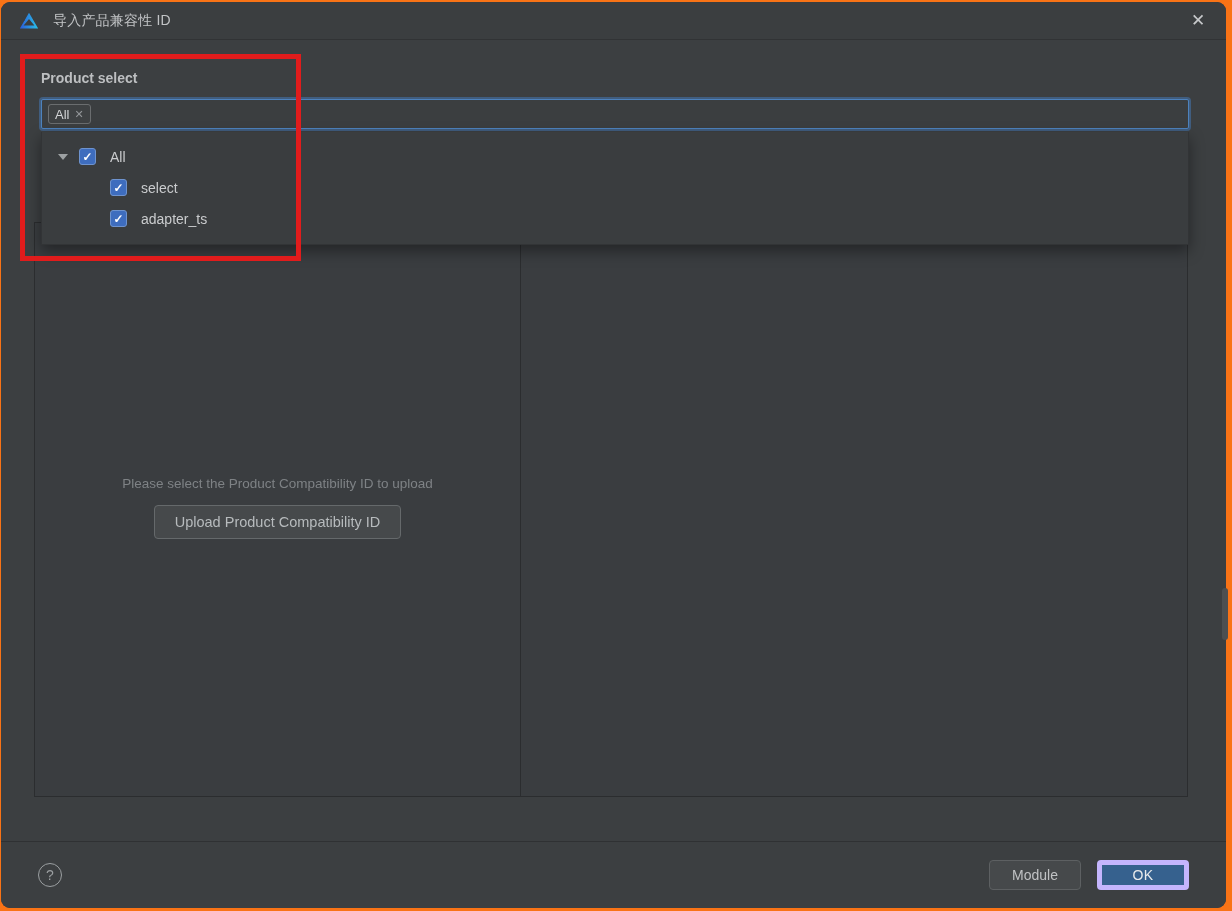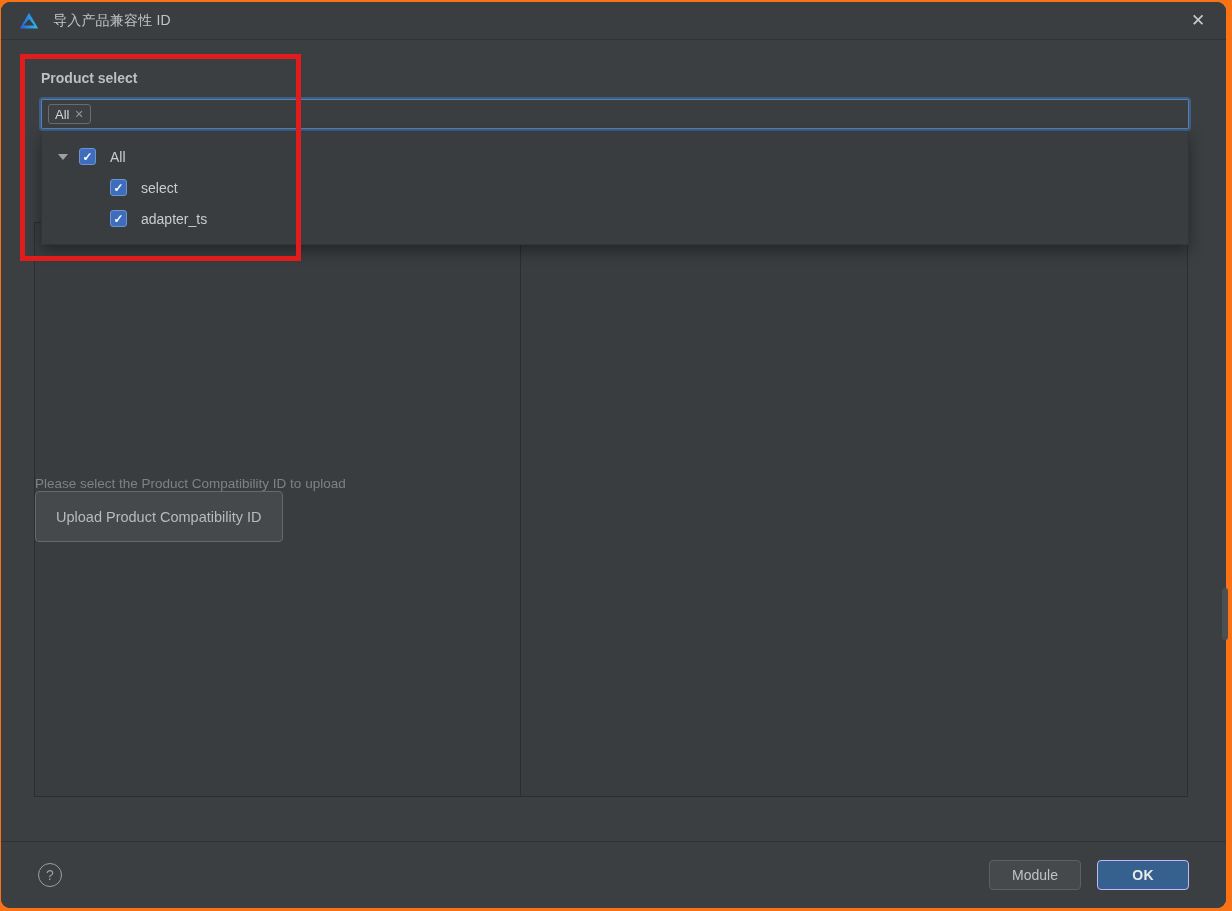--- a/index.html
+++ b/index.html
@@ -26,31 +26,31 @@
   .tree-row{height:31px;display:flex;align-items:center;}
   .tree-row .arrow{width:0;height:0;border-left:5px solid transparent;border-right:5px solid transparent;border-top:6px solid #9da1a3;margin-left:16px;margin-right:11px;}
   .tree-row.child{padding-left:68px;}
   .checkbox{width:17px;height:17px;background:#3e6dbe;border:1px solid #6e93ce;border-radius:3px;display:flex;align-items:center;justify-content:center;color:#fff;font-size:12px;font-weight:bold;line-height:1;cursor:pointer;flex:0 0 auto;}
   .tree-label{color:#caccce;font-size:14px;margin-left:14px;}
 
   
   .content{position:absolute;left:33px;top:220px;width:1154px;height:575px;border:1px solid #2b2d2f;display:flex;background:#3a3d40;}
   .left-panel{width:486px;border-right:1px solid #2b2d2f;position:relative;}
   .right-panel{flex:1;}
-  .upload-group{position:absolute;left:0;right:0;top:253px;display:flex;flex-direction:column;align-items:flex-start;}
+  .upload-group{position:absolute;left:0;right:0;top:253px;display:flex;flex-direction:column;align-items:center;gap:14px;}
   .hint-text{color:#7e8285;font-size:13.5px;}
-  .upload-btn{height:51px;padding:12px 20px;background:#46494b;border:1px solid #65696b;border-radius:4px;color:#b7bbbd;font-size:14.5px;display:flex;align-items:center;justify-content:center;cursor:pointer;}
+  .upload-btn{height:34px;padding:12px 20px;background:#46494b;border:1px solid #65696b;border-radius:4px;color:#b7bbbd;font-size:14.5px;display:flex;align-items:center;justify-content:center;cursor:pointer;}
 
   
   .footer{position:absolute;left:0;right:0;top:839px;bottom:0;border-top:1px solid #2f3133;display:flex;align-items:center;padding:0 37px 0 37px;background:#3c3f41;}
   .help-circle{width:24px;height:24px;border:1.6px solid #9b9fa1;border-radius:50%;color:#9b9fa1;font-size:14px;display:flex;align-items:center;justify-content:center;cursor:pointer;}
   .footer-spacer{flex:1;}
   .btn{height:30px;min-width:92px;border-radius:4px;font-size:14px;display:flex;align-items:center;justify-content:center;cursor:pointer;padding:0 18px;}
   .btn-cancel{background:#46494b;border:1px solid #5d6062;color:#c0c2c4;margin-right:16px;}
-  .btn-ok{background:#36618e;border:1px solid #c4b5fd;color:#e9ebec;font-weight:bold;letter-spacing:.3px;}
+  .btn-ok{background:#36618e;border:5px solid #c4b5fd;color:#e9ebec;font-weight:normal;letter-spacing:.3px;}
 
   
   .annotation-rect{position:absolute;left:20px;top:54px;width:281px;height:207px;border:5px solid #e11c1c;z-index:50;pointer-events:none;}
   .scroll-thumb{position:absolute;left:1222px;top:588px;width:6px;height:52px;background:#4c4f51;border-radius:3px;z-index:8;}
 </style>
 </head>
 <body>
 
 <div class="screen">
   <div class="dialog">

